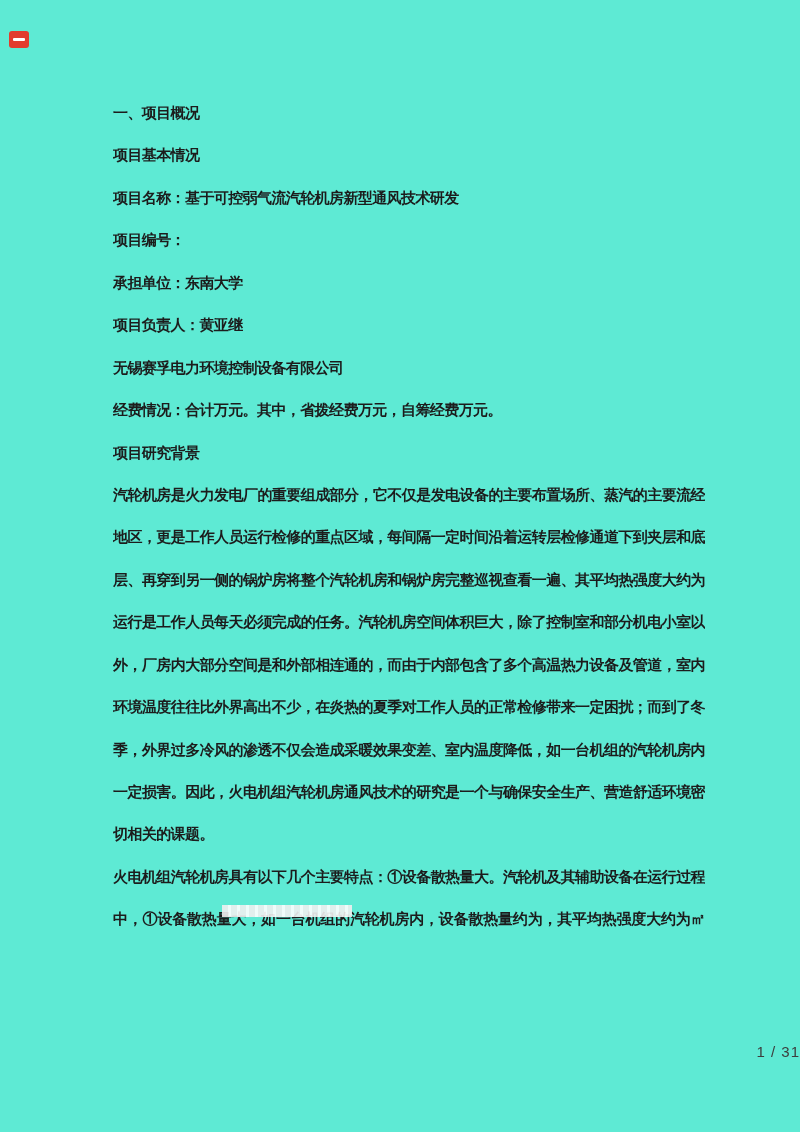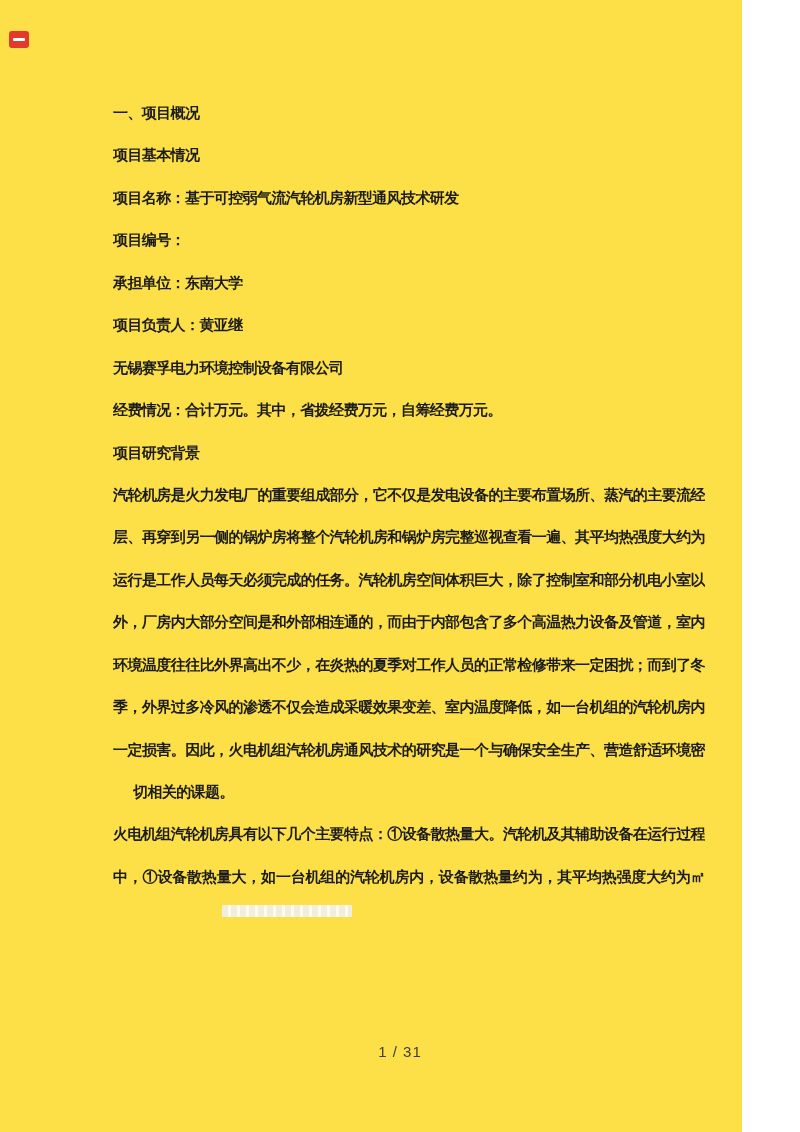--- a/index.html
+++ b/index.html
@@ -3,23 +3,23 @@
 <meta charset="utf-8">
 <style>
   html, body {
     margin: 0;
     padding: 0;
     background: #ffffff;
     font-family: "Liberation Sans", sans-serif;
   }
   .page {
     position: relative;
-    width: 742px;
+    width: 800px;
     height: 1132px;
-    background: #fde047;
+    background: #5eead4;
     overflow: hidden;
   }
   
   .red-logo {
     position: absolute;
     left: 9px;
     top: 31px;
     width: 20px;
     height: 17px;
     background: #e23b2e;
@@ -53,21 +53,20 @@
   .ln.heading {
     font-weight: 700;
   }
   .ln.just {
     white-space: normal;
     text-align: justify;
     text-align-last: justify;
   }
   .ln.end {
     text-align: left;
-    margin-left: 20px;
   }
   
   .faint-watermark {
     position: absolute;
     left: 222px;
     top: 905px;
     width: 130px;
     height: 12px;
     background: repeating-linear-gradient(
       90deg,
@@ -77,21 +76,21 @@
     opacity: 0.9;
     filter: blur(0.4px);
   }
   .footer {
     position: absolute;
     left: 0;
     top: 1038px;
     width: 800px;
     height: 28px;
     line-height: 28px;
-    text-align: center;
+    text-align: right;
     font-size: 15px;
     letter-spacing: 1px;
     color: #3d3d3d;
     font-weight: 500;
   }
 </style>
 </head>
 <body>
 
 <div class="page">
@@ -104,20 +103,21 @@
     <div class="ln heading">一、项目概况</div>
     <div class="ln label">项目基本情况</div>
     <div class="ln label">项目名称：基于可控弱气流汽轮机房新型通风技术研发</div>
     <div class="ln label">项目编号：</div>
     <div class="ln label">承担单位：东南大学</div>
     <div class="ln label">项目负责人：黄亚继</div>
     <div class="ln label">无锡赛孚电力环境控制设备有限公司</div>
     <div class="ln label">经费情况：合计万元。其中，省拨经费万元，自筹经费万元。</div>
     <div class="ln label">项目研究背景</div>
     <div class="ln just">汽轮机房是火力发电厂的重要组成部分，它不仅是发电设备的主要布置场所、蒸汽的主要流经</div>
+    <div class="ln just">地区，更是工作人员运行检修的重点区域，每间隔一定时间沿着运转层检修通道下到夹层和底</div>
     <div class="ln just">层、再穿到另一侧的锅炉房将整个汽轮机房和锅炉房完整巡视查看一遍、其平均热强度大约为</div>
     <div class="ln just">运行是工作人员每天必须完成的任务。汽轮机房空间体积巨大，除了控制室和部分机电小室以</div>
     <div class="ln just">外，厂房内大部分空间是和外部相连通的，而由于内部包含了多个高温热力设备及管道，室内</div>
     <div class="ln just">环境温度往往比外界高出不少，在炎热的夏季对工作人员的正常检修带来一定困扰；而到了冬</div>
     <div class="ln just">季，外界过多冷风的渗透不仅会造成采暖效果变差、室内温度降低，如一台机组的汽轮机房内</div>
     <div class="ln just">一定损害。因此，火电机组汽轮机房通风技术的研究是一个与确保安全生产、营造舒适环境密</div>
     <div class="ln end">切相关的课题。</div>
     <div class="ln just">火电机组汽轮机房具有以下几个主要特点：①设备散热量大。汽轮机及其辅助设备在运行过程</div>
     <div class="ln just">中，①设备散热量大，如一台机组的汽轮机房内，设备散热量约为，其平均热强度大约为㎡</div>
   </div>

